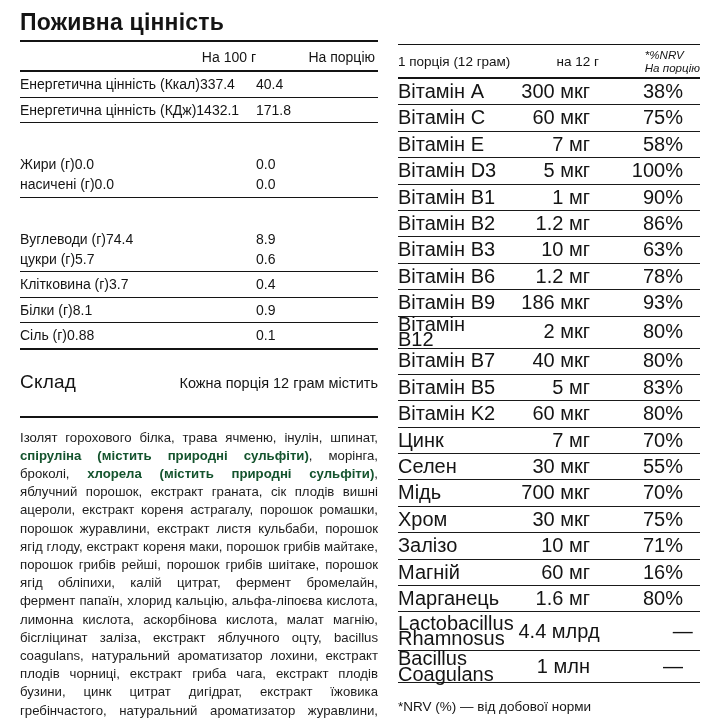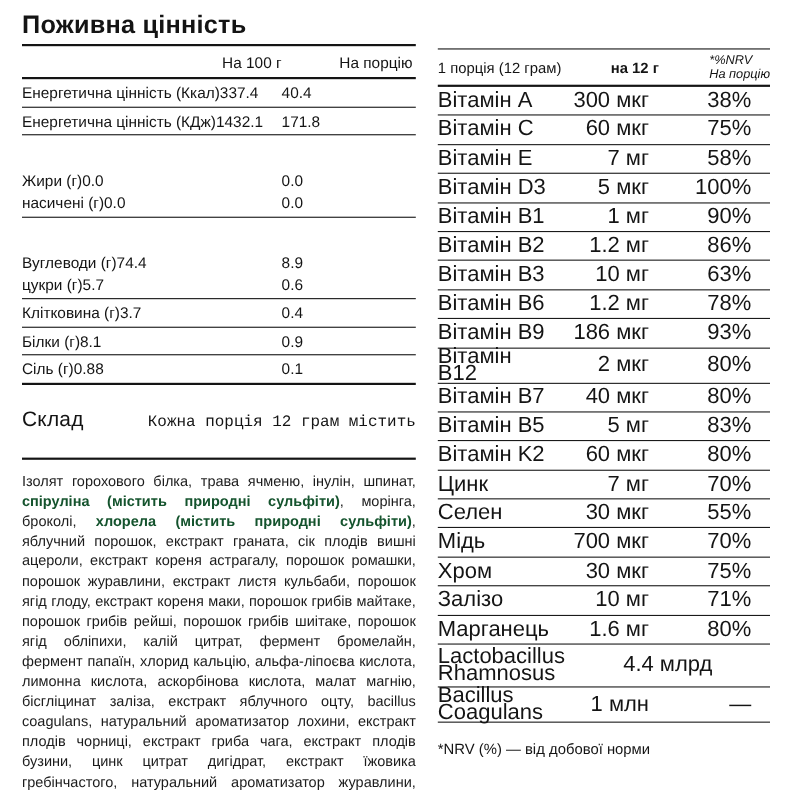--- a/index.html
+++ b/index.html
@@ -29,43 +29,43 @@
   }
   .nrow .c2{}
   .nrow .c3{text-align:left;padding-right:3px;}
   .nrow.nb{border-bottom:none;padding-bottom:0;margin-top:29px;}
   .nrow.last{border-bottom:2px solid #141414;}
   .skl{
     display:flex;justify-content:space-between;align-items:baseline;
     margin-top:21px;padding-bottom:23px;border-bottom:2px solid #141414;
   }
   .skl .h{font-size:19px;letter-spacing:.2px;}
-  .skl .s{font-size:14.5px;font-family:Liberation Mono, monospace;}
+  .skl .s{font-size:14.5px;}
   .ing{
     margin:11px 0 0 0;font-size:13.2px;line-height:18.2px;
     text-align:justify;color:#1c1c1c;
   }
   .ing strong{font-weight:700;color:#14532d;}
   
   .right{width:302px;margin:44px 0 0 20px;flex:none;}
   .vtable{border-top:1.5px solid #141414;}
   .vhead{
     display:grid;grid-template-columns:1fr 92px 96px;align-items:center;
     padding:3px 0 3px;border-bottom:2px solid #141414;font-size:13.5px;
   }
-  .vhead .c2{text-align:right;padding-right:5px;font-weight:bold;}
+  .vhead .c2{text-align:right;padding-right:5px;}
   .vhead .c3{display:flex;justify-content:flex-end;}
   .vhead .c3 .blk{text-align:left;font-size:11.6px;line-height:13px;padding-right:0px;font-style:italic;}
   .vrow{
     display:grid;grid-template-columns:1fr 100px 96px;align-items:center;
     min-height:25.4px;border-bottom:1px solid #1a1a1a;font-size:20px;line-height:15.5px;
   }
   .vrow .c2{text-align:right;padding-right:14px;}
   .vrow .c3{text-align:right;padding-right:17px;}
-  .vrow.tall{min-height:34px;padding:2px 0;gap:48px;}
+  .vrow.tall{min-height:34px;padding:2px 0;}
   .footnote{margin-top:16px;font-size:13.5px;}
 </style>
 </head>
 <body>
 
 <div class="page">
 
   <div class="left">
     <div class="title">Поживна цінність</div>
 
@@ -226,20 +226,25 @@
           <span class="c1">Хром</span>
           <span class="c2">30 мкг</span>
           <span class="c3">75%</span>
         </div>
       <div class="vrow">
           <span class="c1">Залізо</span>
           <span class="c2">10 мг</span>
           <span class="c3">71%</span>
         </div>
       <div class="vrow">
+          <span class="c1">Магній</span>
+          <span class="c2">60 мг</span>
+          <span class="c3">16%</span>
+        </div>
+      <div class="vrow">
           <span class="c1">Марганець</span>
           <span class="c2">1.6 мг</span>
           <span class="c3">80%</span>
         </div>
       <div class="vrow tall">
           <span class="c1">Lactobacillus Rhamnosus</span>
           <span class="c2">4.4 млрд</span>
           <span class="c3">—</span>
         </div>
       <div class="vrow">

